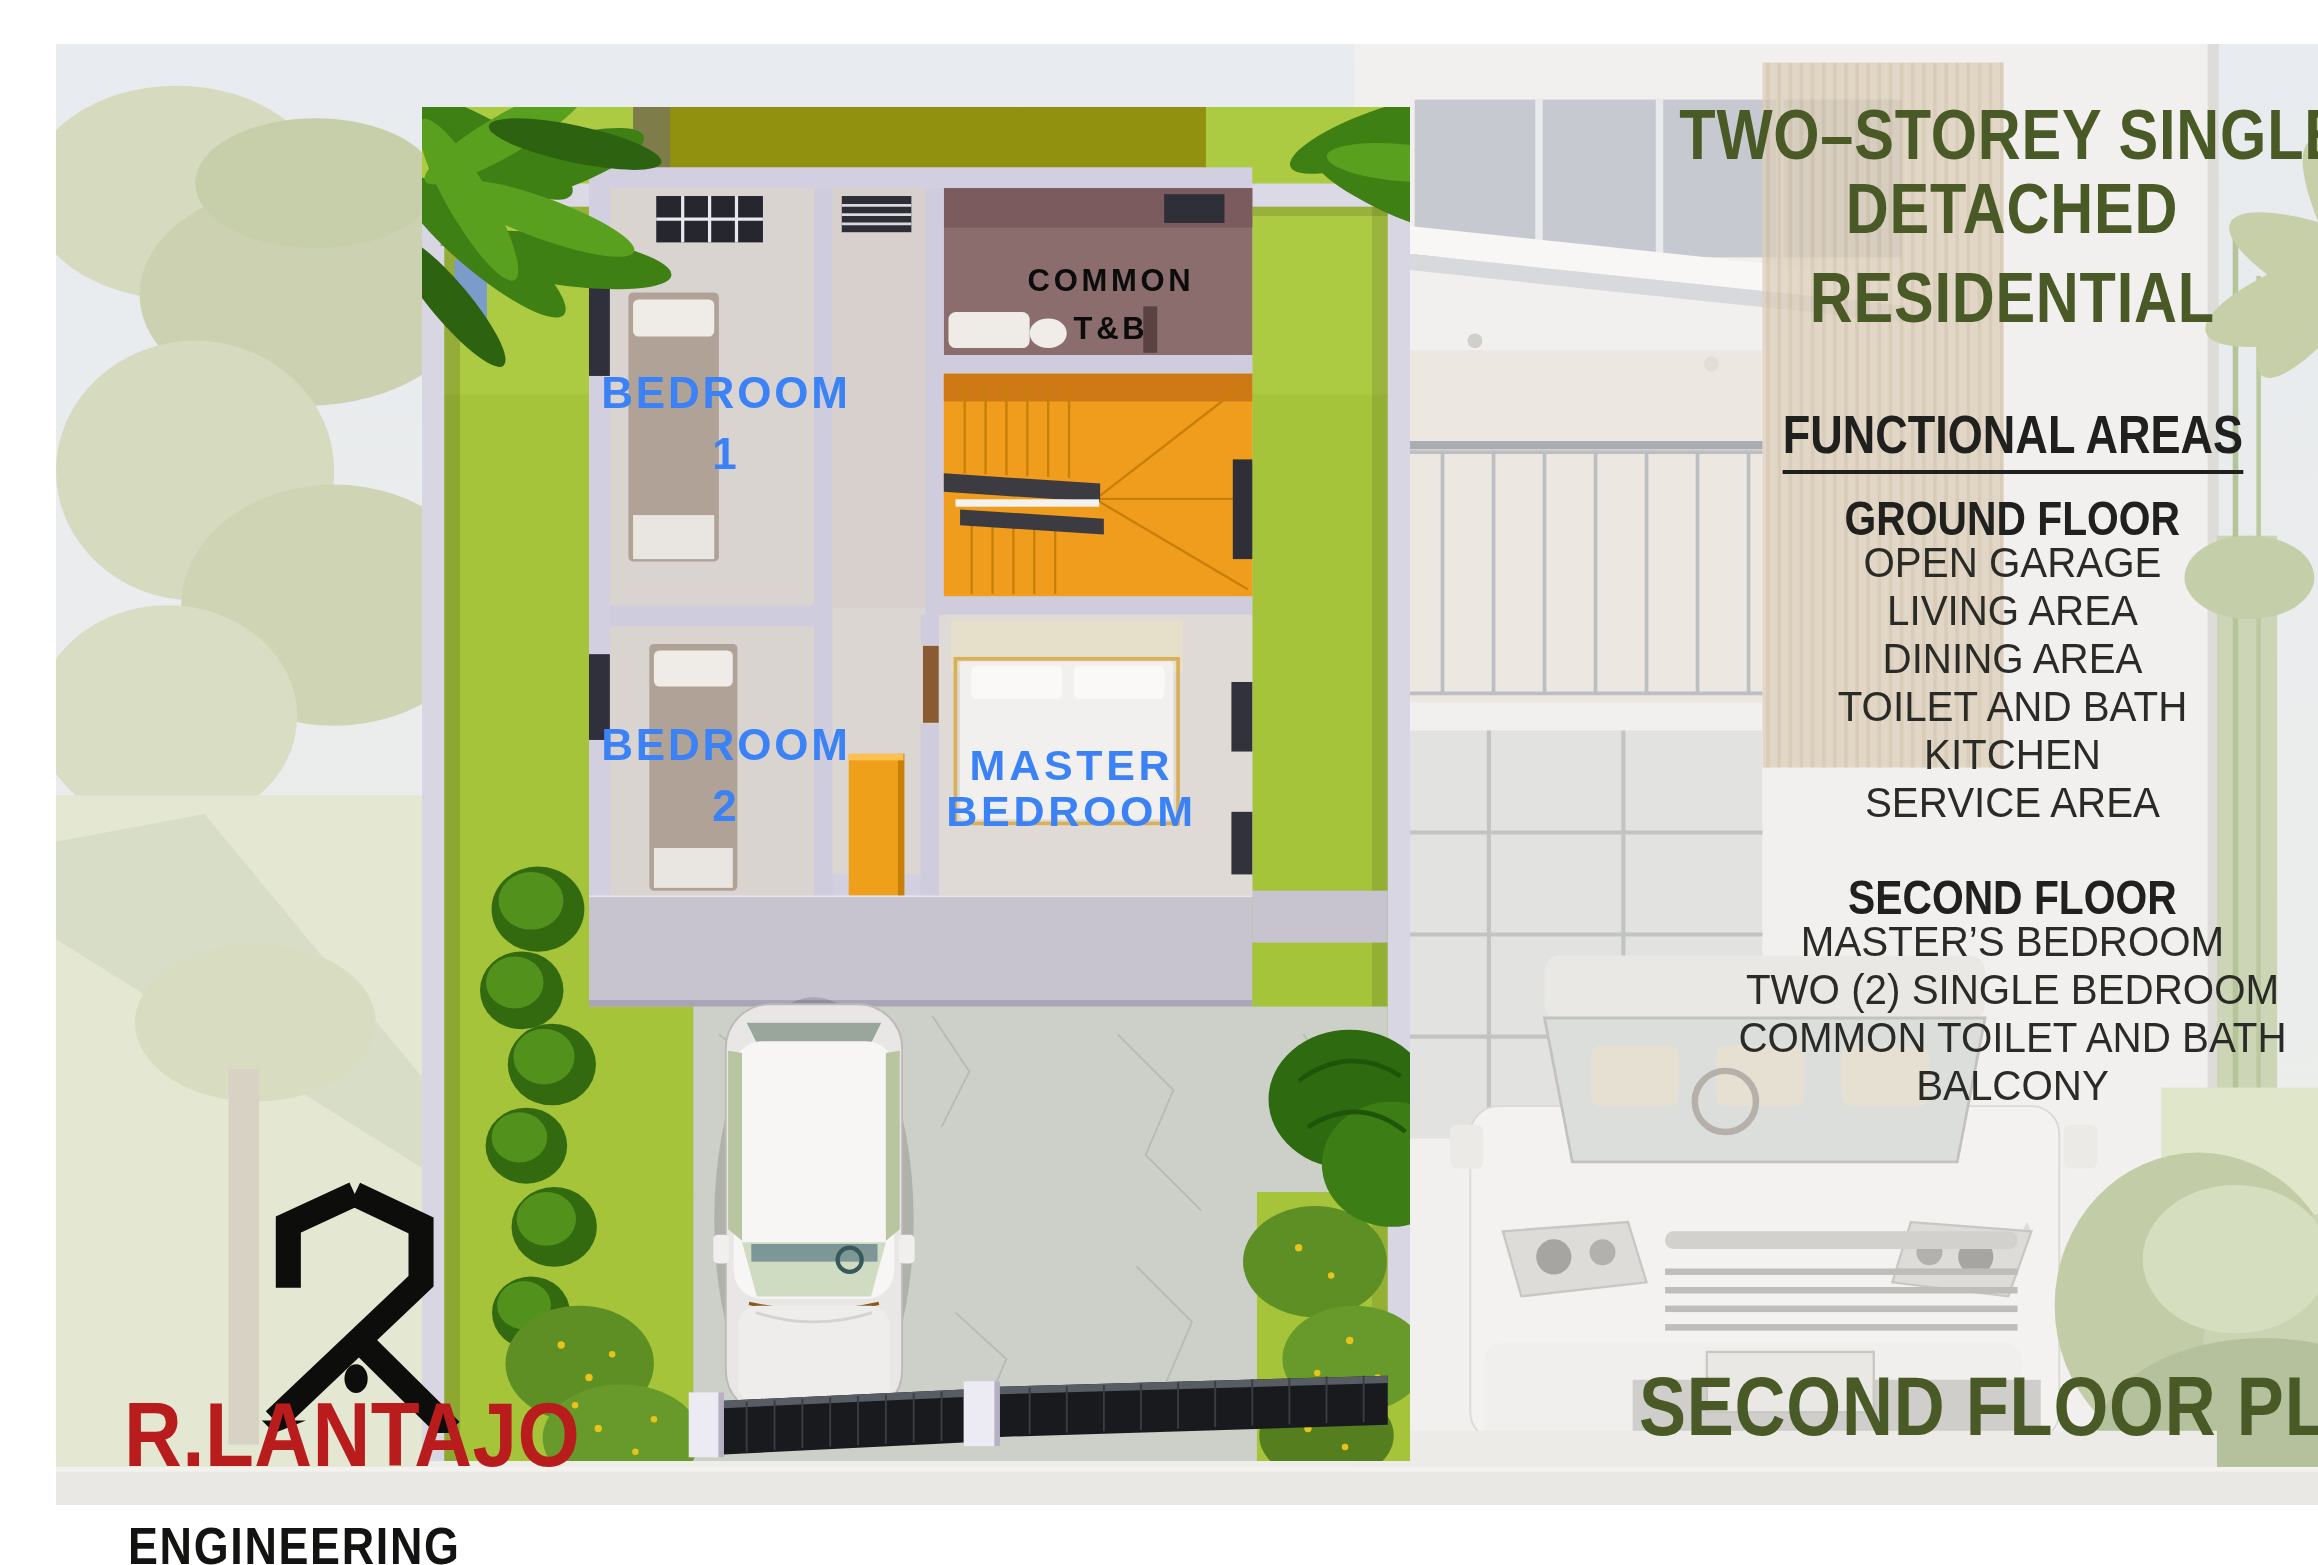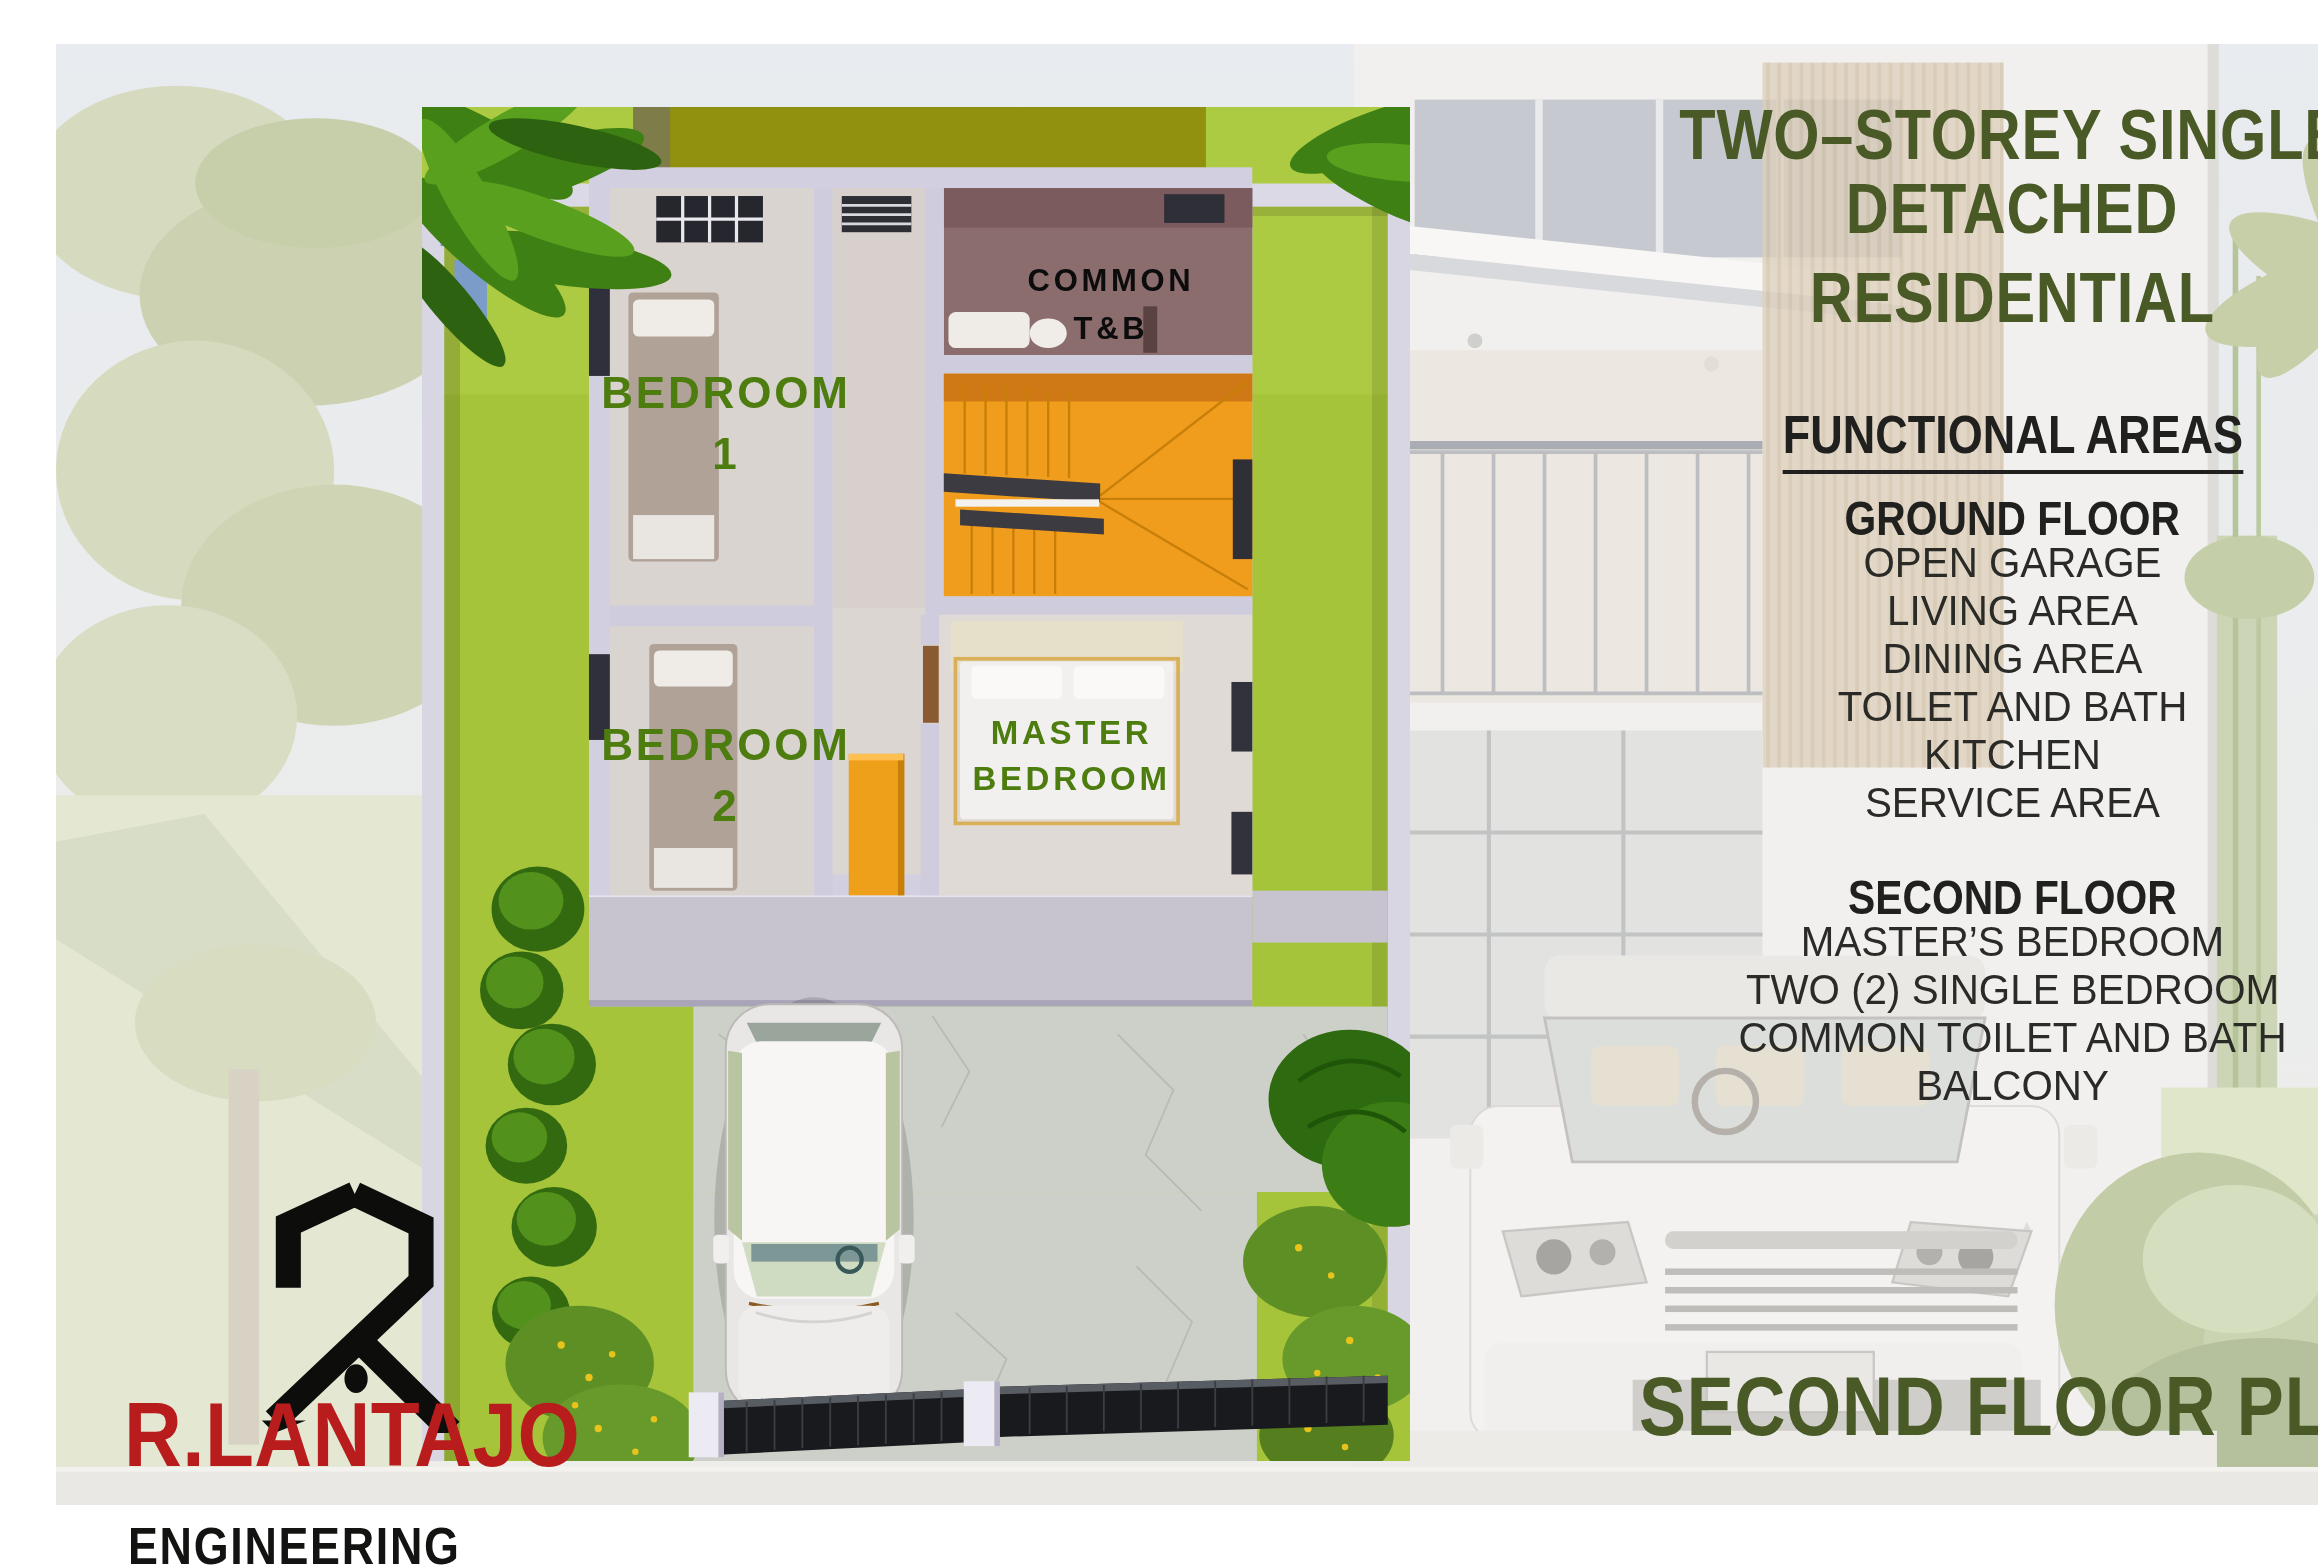--- a/index.html
+++ b/index.html
@@ -30,25 +30,25 @@
   #sf-head{top:870px;}
   .floor-list{position:absolute;left:1549px;width:927px;text-align:center;
     font-size:42px;line-height:48px;color:#2a2a26;}
   #gf-list{top:539px;}
   #sf-list{top:918px;}
   .floor-list div{transform:scaleX(.96);transform-origin:center;}
   
   #plan-caption{position:absolute;left:1502px;top:1359px;width:1067px;text-align:center;
     font-weight:bold;font-size:83px;letter-spacing:0.9px;}
   
-  .plan-label{position:absolute;text-align:center;font-weight:bold;color:#4d7c0f;}
+  .plan-label{position:absolute;text-align:center;font-weight:bold;color:#3b82f6;}
   #label-bedroom1{left:552px;top:362px;width:348px;font-size:44px;line-height:61px;letter-spacing:2.8px;}
   #label-bedroom2{left:552px;top:714px;width:348px;font-size:44px;line-height:61px;letter-spacing:2.8px;}
   #label-common-tb{left:988px;top:257px;width:246px;font-size:31px;line-height:48px;letter-spacing:3.7px;color:#0c0c0c;}
-  #label-master{left:937px;top:710px;width:269px;font-size:33px;line-height:46px;letter-spacing:3.7px;}
+  #label-master{left:937px;top:742px;width:269px;font-size:43px;line-height:46px;letter-spacing:3.7px;}
   
   #logo-mark{position:absolute;left:241px;top:1180px;width:232px;height:253px;}
   #logo-name{position:absolute;left:124px;top:1383px;width:649px;
     font-weight:bold;font-size:91px;letter-spacing:0.5px;color:#b91c1c;}
   #logo-tagline{position:absolute;left:128px;top:1517px;width:649px;
     font-weight:bold;font-size:51px;letter-spacing:1.9px;color:#131311;}
 </style>
 </head>
 <body>
 

